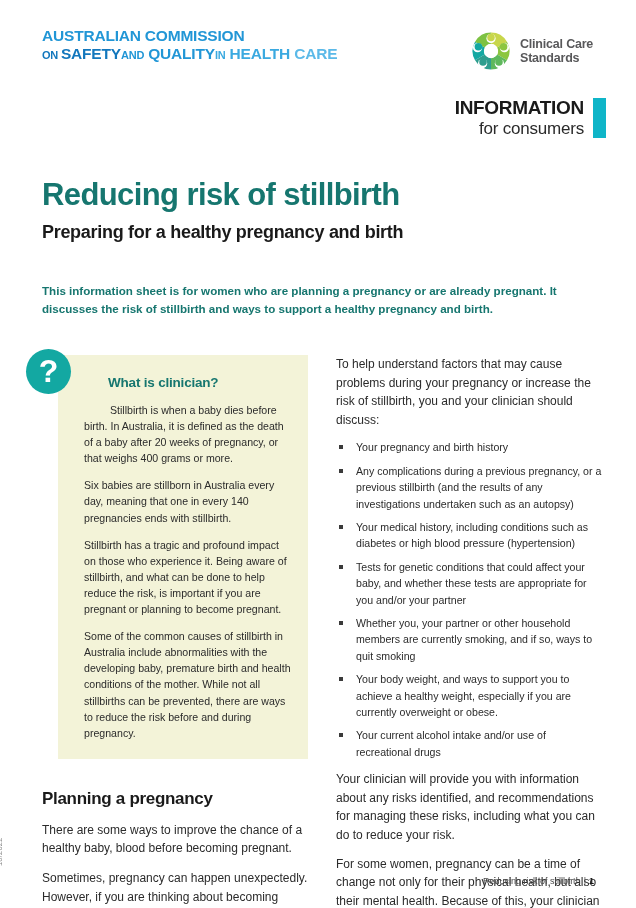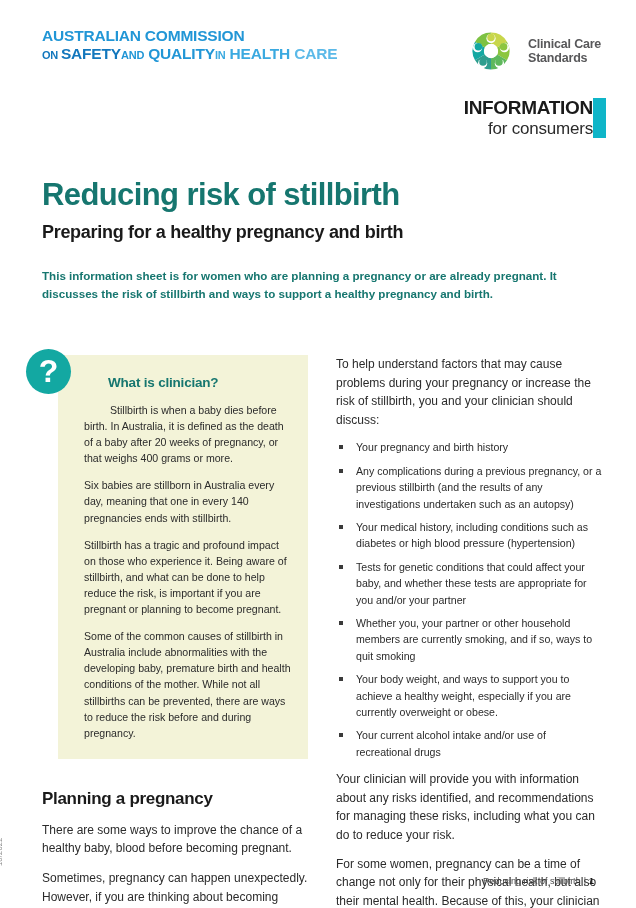--- a/index.html
+++ b/index.html
@@ -55,38 +55,39 @@
   .acsqhc-line2 .c3 { color: #3aa9e0; }
   .acsqhc-line2 .c4 { color: #5bb9e8; }
 
   
   .ccs-lockup {
     position: absolute;
     left: 470px;
     top: 30px;
     display: flex;
     align-items: center;
-    gap: 16px;
+    gap: 8px;
   }
   .ccs-mark { width: 42px; height: 42px; display: block; }
   .ccs-words {
     font-size: 12.5px;
     font-weight: bold;
     color: #58585a;
     line-height: 1.12;
     letter-spacing: -0.2px;
   }
 
   
   .info-block {
     position: absolute;
     right: 30px;
     top: 98px;
     display: flex;
     align-items: stretch;
+    gap: 9px;
   }
   .info-text { text-align: right; line-height: 1.06; }
   .info-l1 {
     font-size: 19px;
     font-weight: bold;
     color: #1a1a1a;
     letter-spacing: -0.3px;
   }
   .info-l2 {
     font-size: 17px;
@@ -114,21 +115,21 @@
     font-weight: bold;
     color: #1a1a1a;
     letter-spacing: -0.3px;
     margin-top: 10px;
   }
   .doc-intro {
     font-size: 11.6px;
     font-weight: bold;
     color: #16766f;
     line-height: 1.52;
-    margin-top: 24px;
+    margin-top: 39px;
     width: 562px;
   }
 
   
   .columns {
     position: absolute;
     left: 42px;
     top: 355px;
     width: 560px;
     display: flex;

